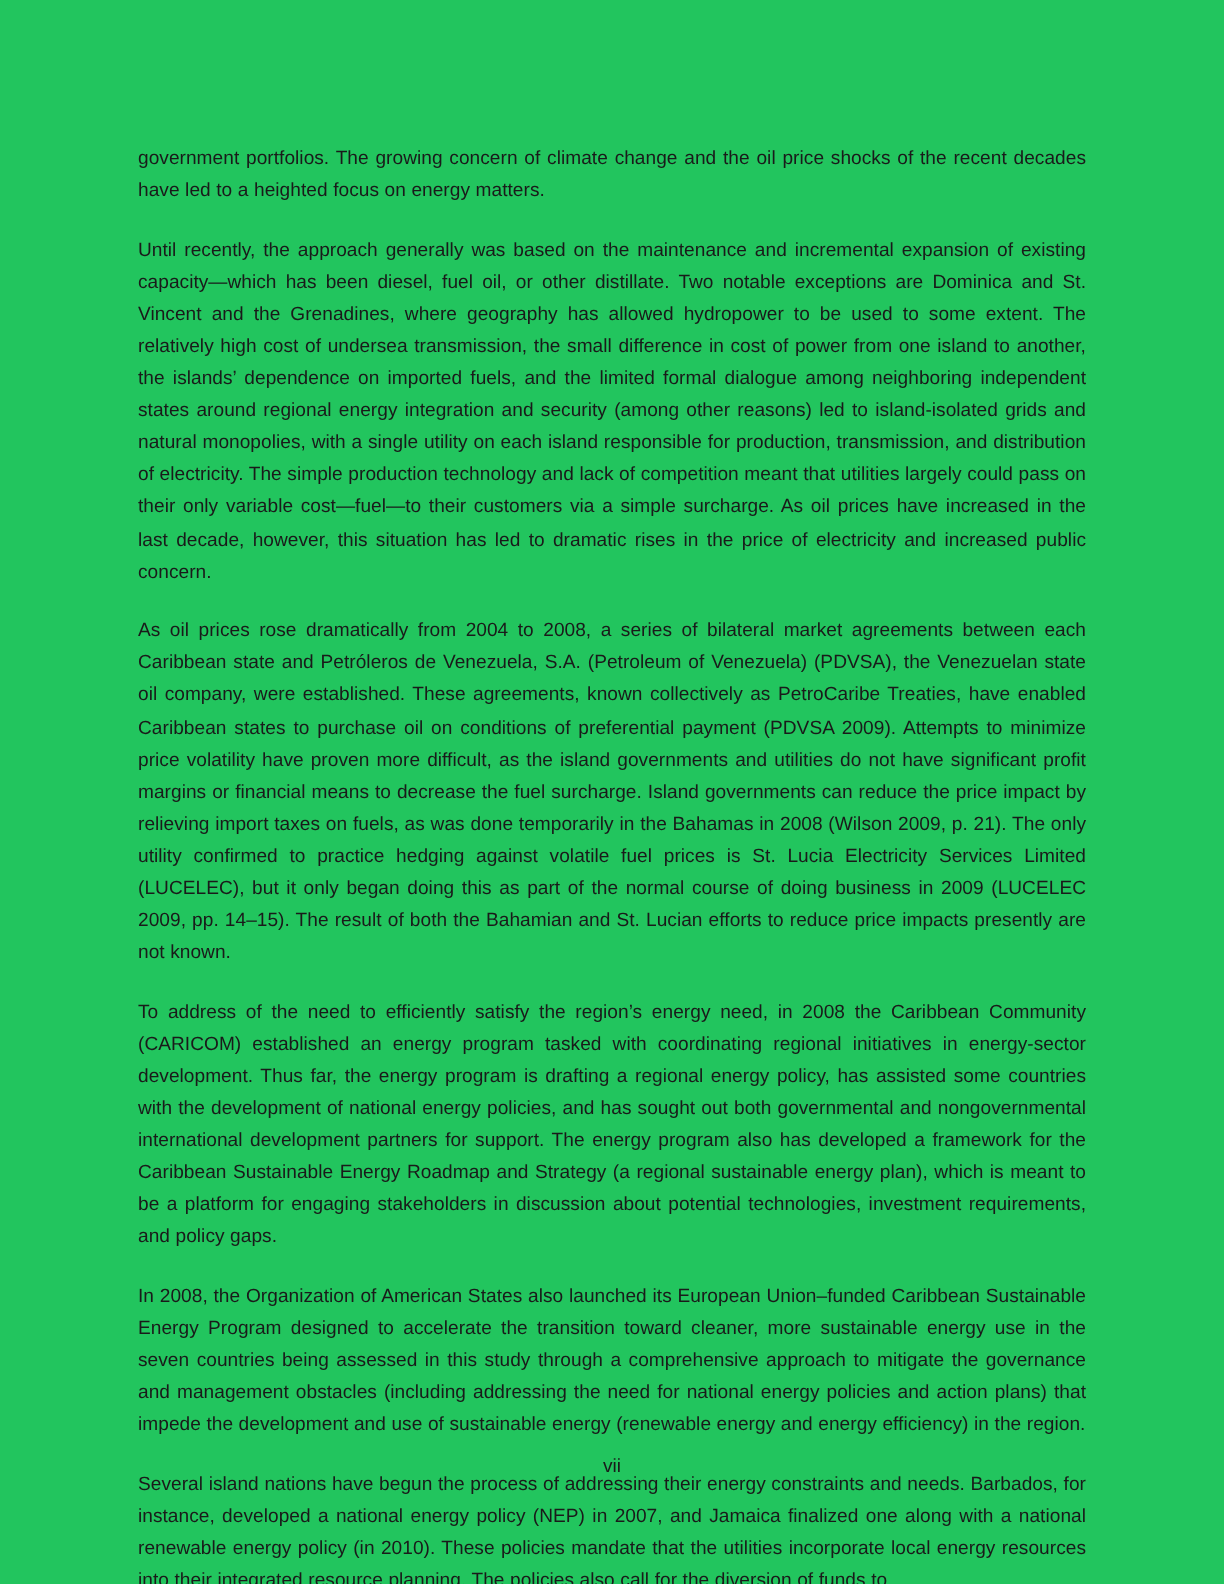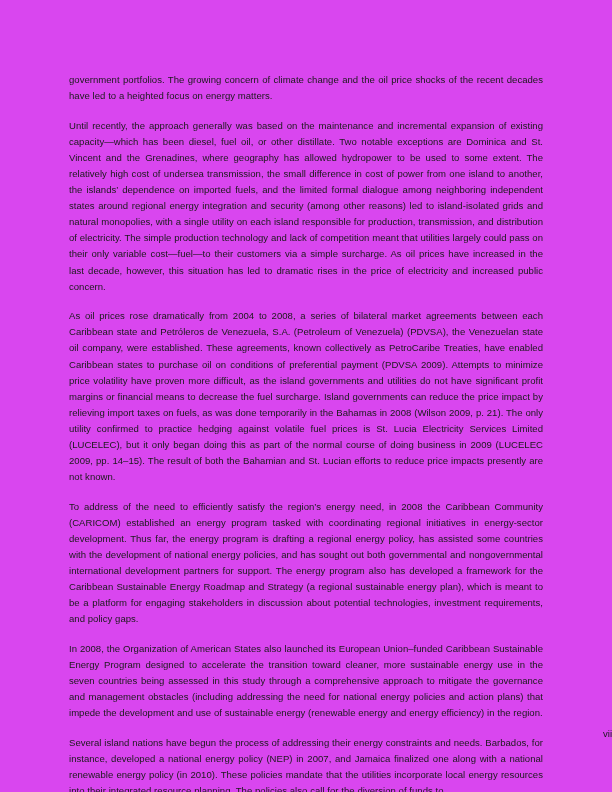--- a/index.html
+++ b/index.html
@@ -15,21 +15,21 @@
     font-family: "Liberation Sans", sans-serif;
     color: #000000;
     overflow: hidden;
   }
   .page {
     position: absolute;
     left: 0;
     top: 0;
     width: 612px;
     height: 792px;
-    background: #d946ef;
+    background: #22c55e;
     box-sizing: border-box;
   }
   .content {
     position: absolute;
     left: 69px;
     top: 72px;
     width: 474px;
   }
   p.body-para {
     margin: 0 0 13.5px 0;
@@ -44,21 +44,21 @@
     -webkit-hyphens: none;
   }
   p.body-para:last-of-type {
     margin-bottom: 0;
   }
   .page-number {
     position: absolute;
     left: 0;
     top: 727px;
     width: 612px;
-    text-align: right;
+    text-align: center;
     font-size: 9.55px;
     line-height: 14px;
     color: #1a1a1a;
     font-family: "Liberation Sans", sans-serif;
   }
 </style>
 </head>
 <body>
 
 <div class="page">

